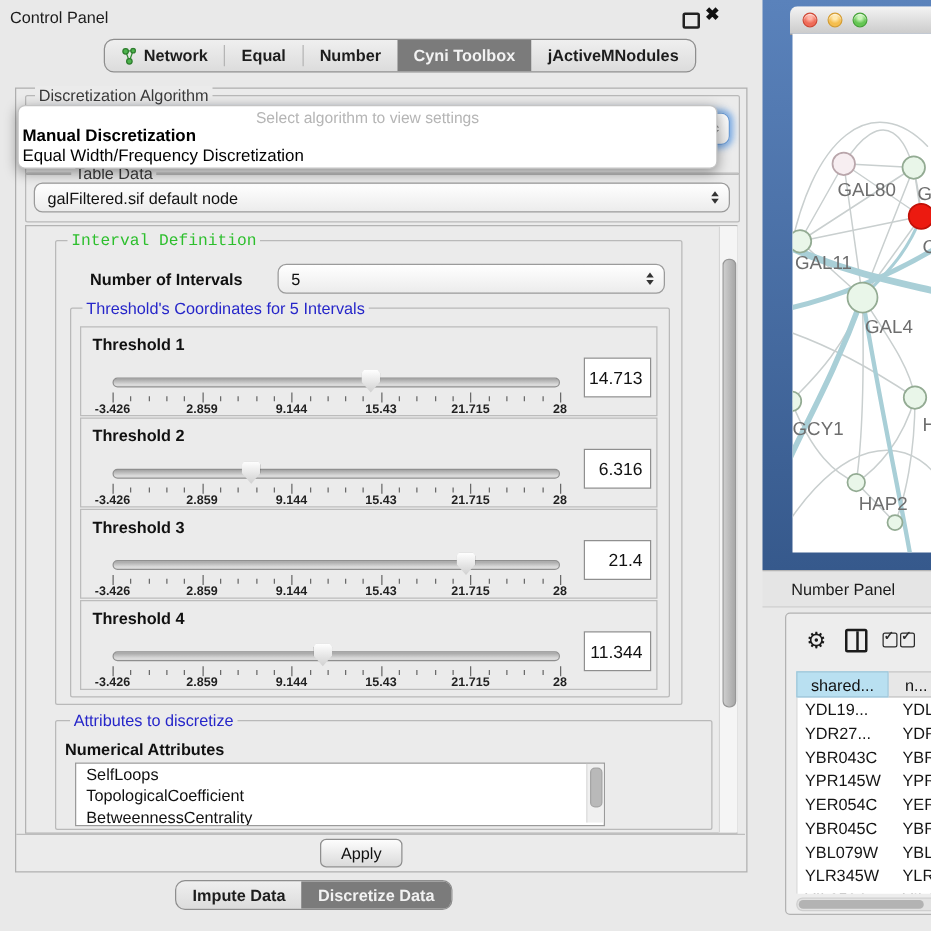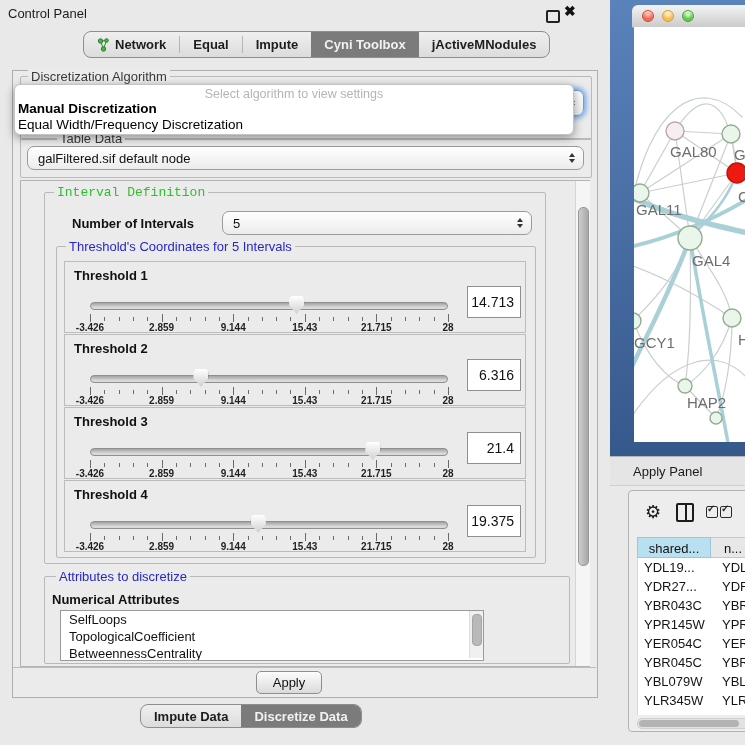--- a/index.html
+++ b/index.html
@@ -152,21 +152,21 @@
           </svg>
         </span>
         <span>Network</span>
       </div>
       <div class="tabsep"></div>
       <div class="tab">
         <span>Equal</span>
       </div>
       <div class="tabsep"></div>
       <div class="tab">
-        <span>Impute</span>
+        <span>Number</span>
       </div>
       <div class="tab sel">
         <span>Cyni Toolbox</span>
       </div>
       <div class="tab">
         <span>jActiveMNodules</span>
       </div>
     </div>
 
   <div class="panel"></div>
@@ -383,21 +383,21 @@
           <div class="tick major" style="left: 100%;"></div>
         </div>
         <div class="t-axislabels">
           <span class="alab" style="left: 0%;">-3.426</span>
           <span class="alab" style="left: 20%;">2.859</span>
           <span class="alab" style="left: 40%;">9.144</span>
           <span class="alab" style="left: 60%;">15.43</span>
           <span class="alab" style="left: 80%;">21.715</span>
           <span class="alab" style="left: 100%;">28</span>
         </div>
-        <div class="t-value">19.375</div>
+        <div class="t-value">11.344</div>
       </div>
     </div>
 
   <div class="group" id="attr-group"></div>
   <div class="glabel blue" id="attr-label">Attributes to discretize</div>
   <div id="attr-list-title">Numerical Attributes</div>
   <div id="attr-list">
     <div id="attr-items">
         <div class="li">SelfLoops</div>
         <div class="li">TopologicalCoefficient</div>
@@ -467,21 +467,21 @@
           <text x="0" y="321" font-size="15" fill="#6e6e6e">GCY1</text>
           <circle cx="98" cy="291" r="9" fill="#e9f6e9" stroke="#93ab93" stroke-width="1.4"></circle>
           <text x="104" y="318" font-size="15" fill="#6e6e6e">H</text>
           <circle cx="51" cy="359" r="7" fill="#e9f6e9" stroke="#93ab93" stroke-width="1.4"></circle>
           <text x="53" y="381" font-size="15" fill="#6e6e6e">HAP2</text>
           <circle cx="82" cy="391" r="6" fill="#e9f6e9" stroke="#93ab93" stroke-width="1.4"></circle>
         </svg></div>
   </div>
 
   <div id="tp-header">
-    <span>Apply Panel</span>
+    <span>Number Panel</span>
   </div>
   <div id="tp-panel">
     <div class="tp-tool" id="gear-ic">⚙</div>
     <div class="tp-tool" id="col-ic"></div>
     <div class="chk" id="chk1"></div>
     <div class="chk" id="chk2"></div>
     <div id="tp-table">
       <div class="tp-head">
         <div class="th th1">shared...</div>
         <div class="th th2">n...</div>

